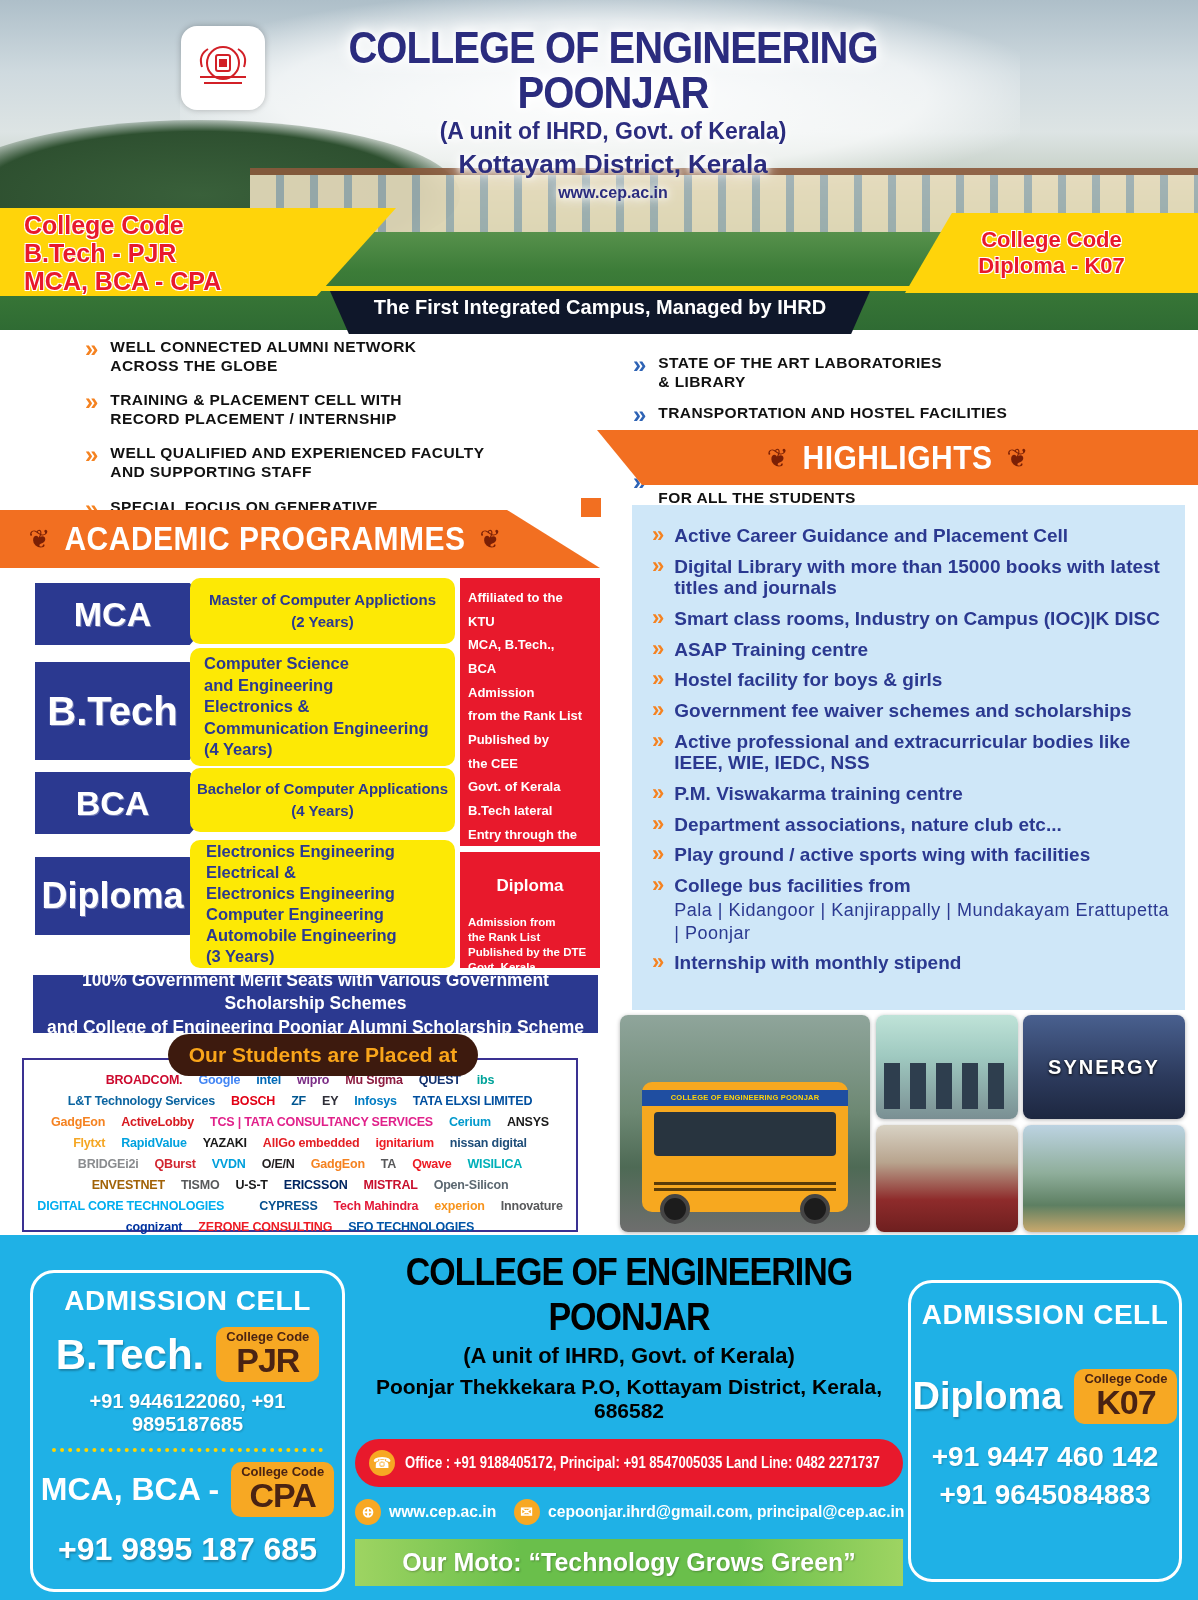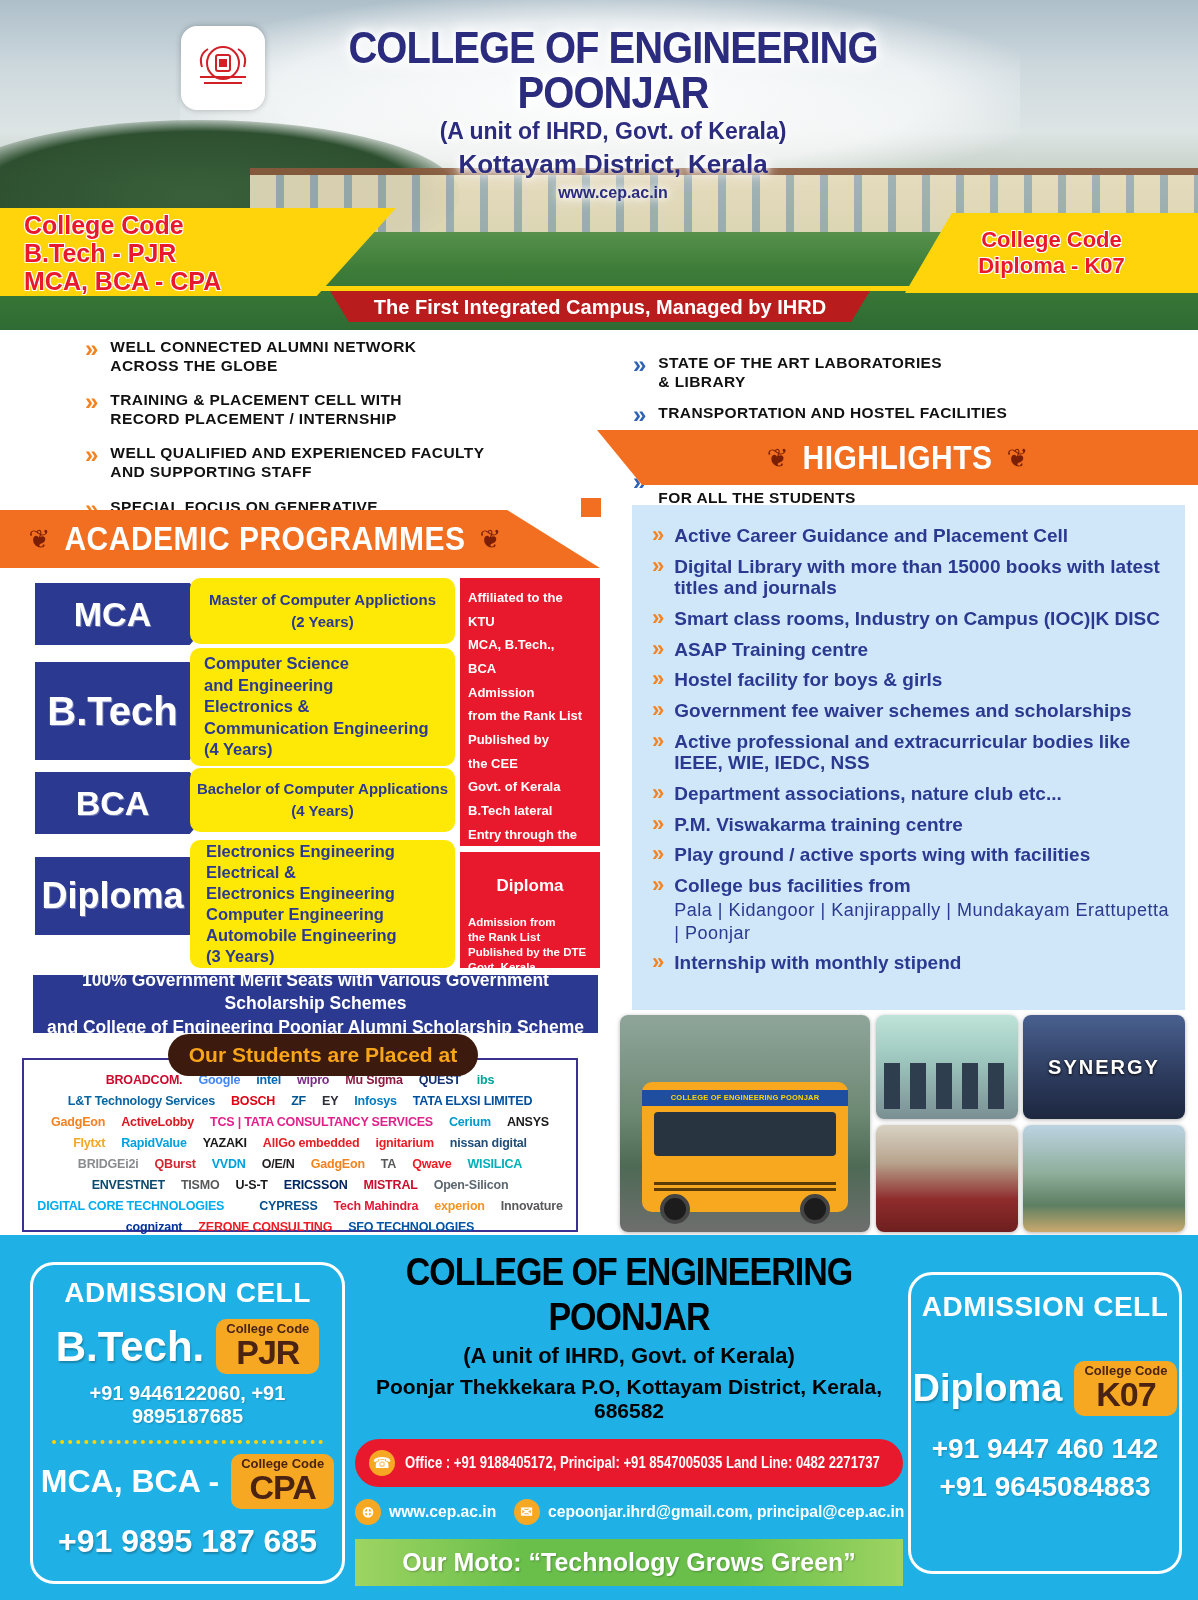--- a/index.html
+++ b/index.html
@@ -31,21 +31,21 @@
 
   
   .ribbon{background:#ffd40a;color:#e8192c;font-weight:800;
     text-shadow:1px 1px 0 #fff,-1px -1px 0 #fff,1px -1px 0 #fff,-1px 1px 0 #fff;white-space:pre-line;}
   .ribbon-left{left:0;top:208px;width:396px;height:88px;clip-path:polygon(0 0,100% 0,80% 100%,0 100%);
     font-size:25px;line-height:1.12;padding:3px 0 0 24px;box-sizing:border-box;}
   .ribbon-right{left:905px;top:213px;width:293px;height:80px;clip-path:polygon(16% 0,100% 0,100% 100%,0 100%);
     font-size:22px;line-height:1.2;text-align:center;padding-top:14px;box-sizing:border-box;}
 
   
-  .banner-blue{left:330px;top:291px;width:540px;height:31px;background:#b91c1c;
+  .banner-blue{left:330px;top:291px;width:540px;height:43px;background:#0f172a;
     clip-path:polygon(0 0,100% 0,96.5% 100%,3.5% 100%);color:#fff;font-size:20px;font-weight:700;
     text-align:center;line-height:33px;}
 
   
   .features-left{left:85px;top:338px;width:525px;}
   .features-right{left:633px;top:354px;width:540px;}
   .feat-item{display:flex;gap:12px;margin-bottom:16px;align-items:flex-start;}
   .features-right .feat-item{margin-bottom:13px;}
   .feat-arrow{font-size:24px;font-weight:800;line-height:.8;margin-top:1px;}
   .feat-arrow::before{content:"»";}
@@ -107,21 +107,21 @@
   .ph-class::after{content:"";position:absolute;left:8px;right:8px;bottom:10px;height:46px;
     background:repeating-linear-gradient(90deg,#2e3e4e 0 16px,transparent 16px 26px);}
   .ph-synergy{left:1023px;top:1015px;width:162px;height:104px;background:linear-gradient(180deg,#49608f 0%,#2c3a5c 60%,#1d2740 100%);
     display:flex;align-items:center;justify-content:center;color:#fff;font-weight:800;font-size:20px;letter-spacing:2px;
     text-shadow:0 1px 3px #000;}
   .ph-grad{left:876px;top:1125px;width:142px;height:107px;background:linear-gradient(180deg,#d8d2c4 0%,#b8a48e 35%,#8e2b2b 70%,#6e1f1f 100%);}
   .ph-group{left:1023px;top:1125px;width:162px;height:107px;background:linear-gradient(180deg,#bcd3e2 0%,#8fae9b 45%,#5d7f62 75%,#caa96d 100%);}
 
   
   .footer{left:0;top:1235px;width:1198px;height:365px;background:#1fb1e6;}
-  .cell-box{border:3px solid #fff;border-radius:24px;box-sizing:border-box;color:#fff;text-align:center;}
+  .cell-box{border:3px solid #fff;border-radius:24px;box-sizing:border-box;color:#fff;text-align:center;margin-top:8px;}
   .cell-left{left:30px;top:1262px;width:315px;height:322px;padding-top:12px;}
   .cell-right{left:908px;top:1272px;width:274px;height:302px;padding-top:16px;}
   .cell-title{font-size:28px;font-weight:800;letter-spacing:.5px;}
   .code-row{display:flex;align-items:center;justify-content:center;gap:12px;margin-top:10px;}
   .code-label{font-size:42px;font-weight:800;text-shadow:1px 2px 2px rgba(0,0,0,.25);}
   .badge{background:#f7a823;border-radius:10px;padding:3px 10px 5px;color:#4a2313;line-height:1;}
   .badge-top{font-size:13px;font-weight:800;}
   .badge-code{font-size:34px;font-weight:800;letter-spacing:-1px;}
   .cell-phones{font-size:20px;font-weight:800;margin-top:8px;text-shadow:1px 1px 2px rgba(0,0,0,.2);}
   .dotted-div{border-top:4px dotted #ffd400;width:88%;margin:12px auto 2px;}
@@ -352,29 +352,29 @@
         <span class="hl-arrow"></span>
         <div>
           <div class="hl-text">Active professional and extracurricular bodies like IEEE, WIE, IEDC, NSS</div>
           <div class="hl-sub"></div>
         </div>
       </div>
 
       <div class="hl-item">
         <span class="hl-arrow"></span>
         <div>
+          <div class="hl-text">P.M. Viswakarma training centre</div>
+          <div class="hl-sub"></div>
+        </div>
+      </div>
+
+      <div class="hl-item">
+        <span class="hl-arrow"></span>
+        <div>
           <div class="hl-text">Department associations, nature club etc...</div>
-          <div class="hl-sub"></div>
-        </div>
-      </div>
-
-      <div class="hl-item">
-        <span class="hl-arrow"></span>
-        <div>
-          <div class="hl-text">P.M. Viswakarma training centre</div>
           <div class="hl-sub"></div>
         </div>
       </div>
 
       <div class="hl-item">
         <span class="hl-arrow"></span>
         <div>
           <div class="hl-text">Play ground / active sports wing with facilities</div>
           <div class="hl-sub"></div>
         </div>
@@ -457,21 +457,21 @@
       <span class="company" style="color: rgb(35, 31, 32);">O/E/N</span>
 
       <span class="company" style="color: rgb(245, 130, 32);">GadgEon</span>
 
       <span class="company" style="color: rgb(88, 89, 91);">TA</span>
 
       <span class="company" style="color: rgb(237, 28, 36);">Qwave</span>
 
       <span class="company" style="color: rgb(0, 176, 185);">WISILICA</span>
 
-      <span class="company" style="color: #0c4a6e;">ENVESTNET</span>
+      <span class="company" style="color: #a16207;">ENVESTNET</span>
 
       <span class="company" style="color: rgb(88, 89, 91);">TISMO</span>
 
       <span class="company" style="color: rgb(26, 26, 26);">U-S-T</span>
 
       <span class="company" style="color: rgb(0, 37, 97);">ERICSSON</span>
 
       <span class="company" style="color: rgb(200, 16, 46);">MISTRAL</span>
 
       <span class="company" style="color: rgb(91, 103, 112);">Open-Silicon</span>

